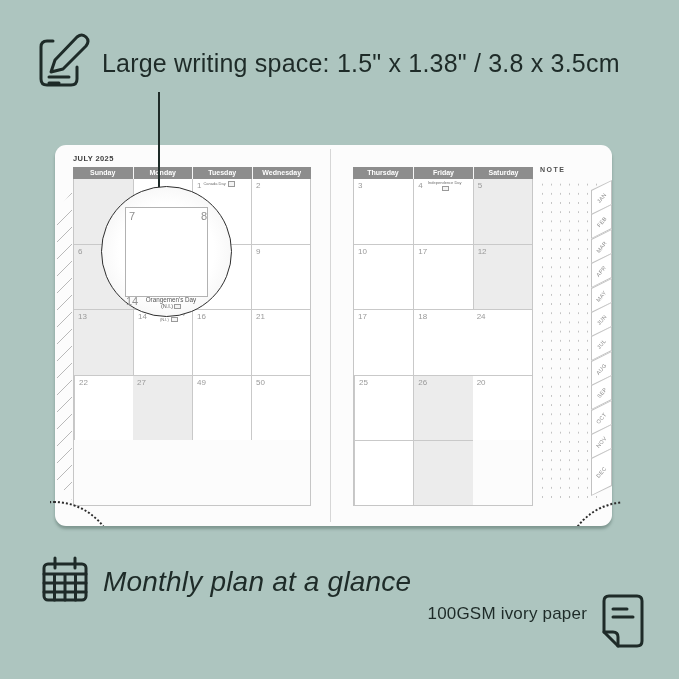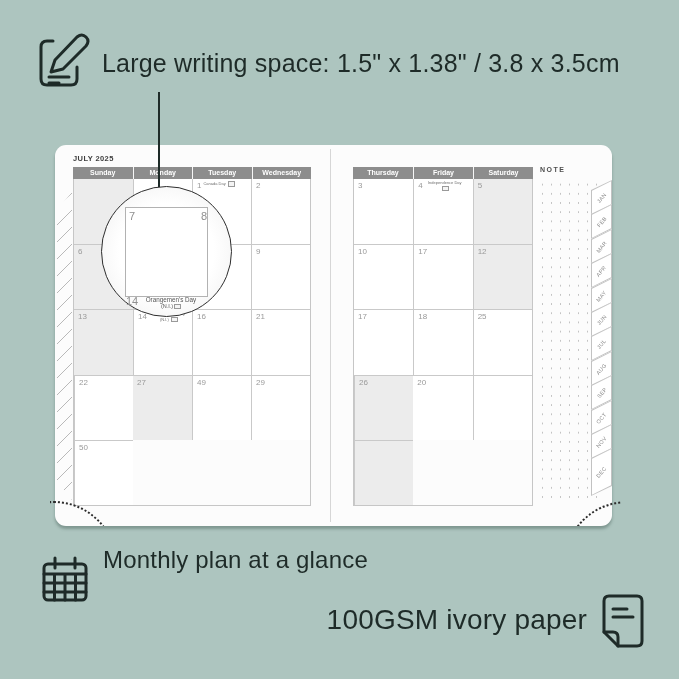--- a/index.html
+++ b/index.html
@@ -3,22 +3,22 @@
 <meta charset="utf-8">
 <style>
   html,body{margin:0;padding:0;}
   body{width:679px;height:679px;position:relative;overflow:hidden;
        background:#adc5bf;font-family:"Liberation Sans",sans-serif;color:#1e2b28;}
   .abs{position:absolute;}
 
   
   .anno-text{font-size:25px;letter-spacing:.2px;color:#1e2b28;white-space:nowrap;}
   .anno-top-text{left:102px;top:49px;}
-  .anno-bl-text{left:103px;top:546px;font-size:24px;}
-  .anno-br-text{right:92px;top:604px;font-size:28px;margin-left:24px;}
+  .anno-bl-text{left:103px;top:566px;font-size:28px;font-style:italic;}
+  .anno-br-text{right:92px;top:604px;font-size:17px;margin-left:24px;}
   .icon svg{display:block;}
   .leader{left:158px;top:92px;width:1.5px;height:97px;background:#1e2b28;z-index:3;}
 
   
   .card{left:55px;top:145px;width:557px;height:381px;background:#fcfcfc;border-radius:11px;
         box-shadow:0 3px 3px rgba(70,95,88,.45);z-index:1;}
   .crease{left:330px;top:149px;width:1px;height:373px;background:#d6d6d6;z-index:2;}
   .hatch{left:57px;top:192px;width:15px;height:308px;z-index:2;
          background:repeating-linear-gradient(135deg,transparent 0 11px,#b9b9b9 11px 12px);
          clip-path:polygon(100% 0,0 6%,0 94%,100% 100%);}
@@ -106,39 +106,39 @@
         <div class="cell bl bt"><span class="date">7</span></div>
         <div class="cell bl bt"><span class="date">8</span></div>
         <div class="cell bl bt"><span class="date">9</span></div>
         <div class="cell bt shaded"><span class="date">13</span></div>
         <div class="cell bl bt"><span class="date">14</span><span class="holiday">Orangemen's Day (N.I.) <span class="flagbox"></span></span></div>
         <div class="cell bl bt"><span class="date">16</span></div>
         <div class="cell bl bt"><span class="date">21</span></div>
         <div class="cell bl bt"><span class="date">22</span></div>
         <div class="cell bt shaded"><span class="date">27</span></div>
         <div class="cell bl bt"><span class="date">49</span></div>
-        <div class="cell bl bt"><span class="date">29</span></div>
         <div class="cell bl bt"><span class="date">50</span></div>
       </div>
     </div>
   <div class="abs cal" style="left:353px;top:167px;width:180px;" id="grid-right">
       <div class="cal-head" style="grid-template-columns: repeat(3, 1fr);">
         <div class="hcell">Thursday</div>
         <div class="hcell">Friday</div>
         <div class="hcell">Saturday</div>
       </div>
       <div class="cal-body" style="grid-template-columns: repeat(3, 1fr); grid-template-rows: repeat(5, 1fr);">
         <div class="cell"><span class="date">3</span></div>
         <div class="cell bl"><span class="date">4</span><span class="holiday">Independence Day <span class="flagbox"></span></span></div>
         <div class="cell bl shaded"><span class="date">5</span></div>
         <div class="cell bt"><span class="date">10</span></div>
         <div class="cell bl bt"><span class="date">17</span></div>
         <div class="cell bl bt shaded"><span class="date">12</span></div>
         <div class="cell bt"><span class="date">17</span></div>
         <div class="cell bl bt"><span class="date">18</span></div>
+        <div class="cell bt"><span class="date">24</span></div>
         <div class="cell bl bt"><span class="date">25</span></div>
         <div class="cell bl bt shaded"><span class="date">26</span></div>
         <div class="cell bt"><span class="date">20</span></div>
         <div class="cell bl bt"><span class="date"></span></div>
         <div class="cell bl bt shaded"><span class="date"></span></div>
       </div>
     </div>
 
   <div class="abs note-label">NOTE</div>
   <div class="abs dotgrid"></div>

